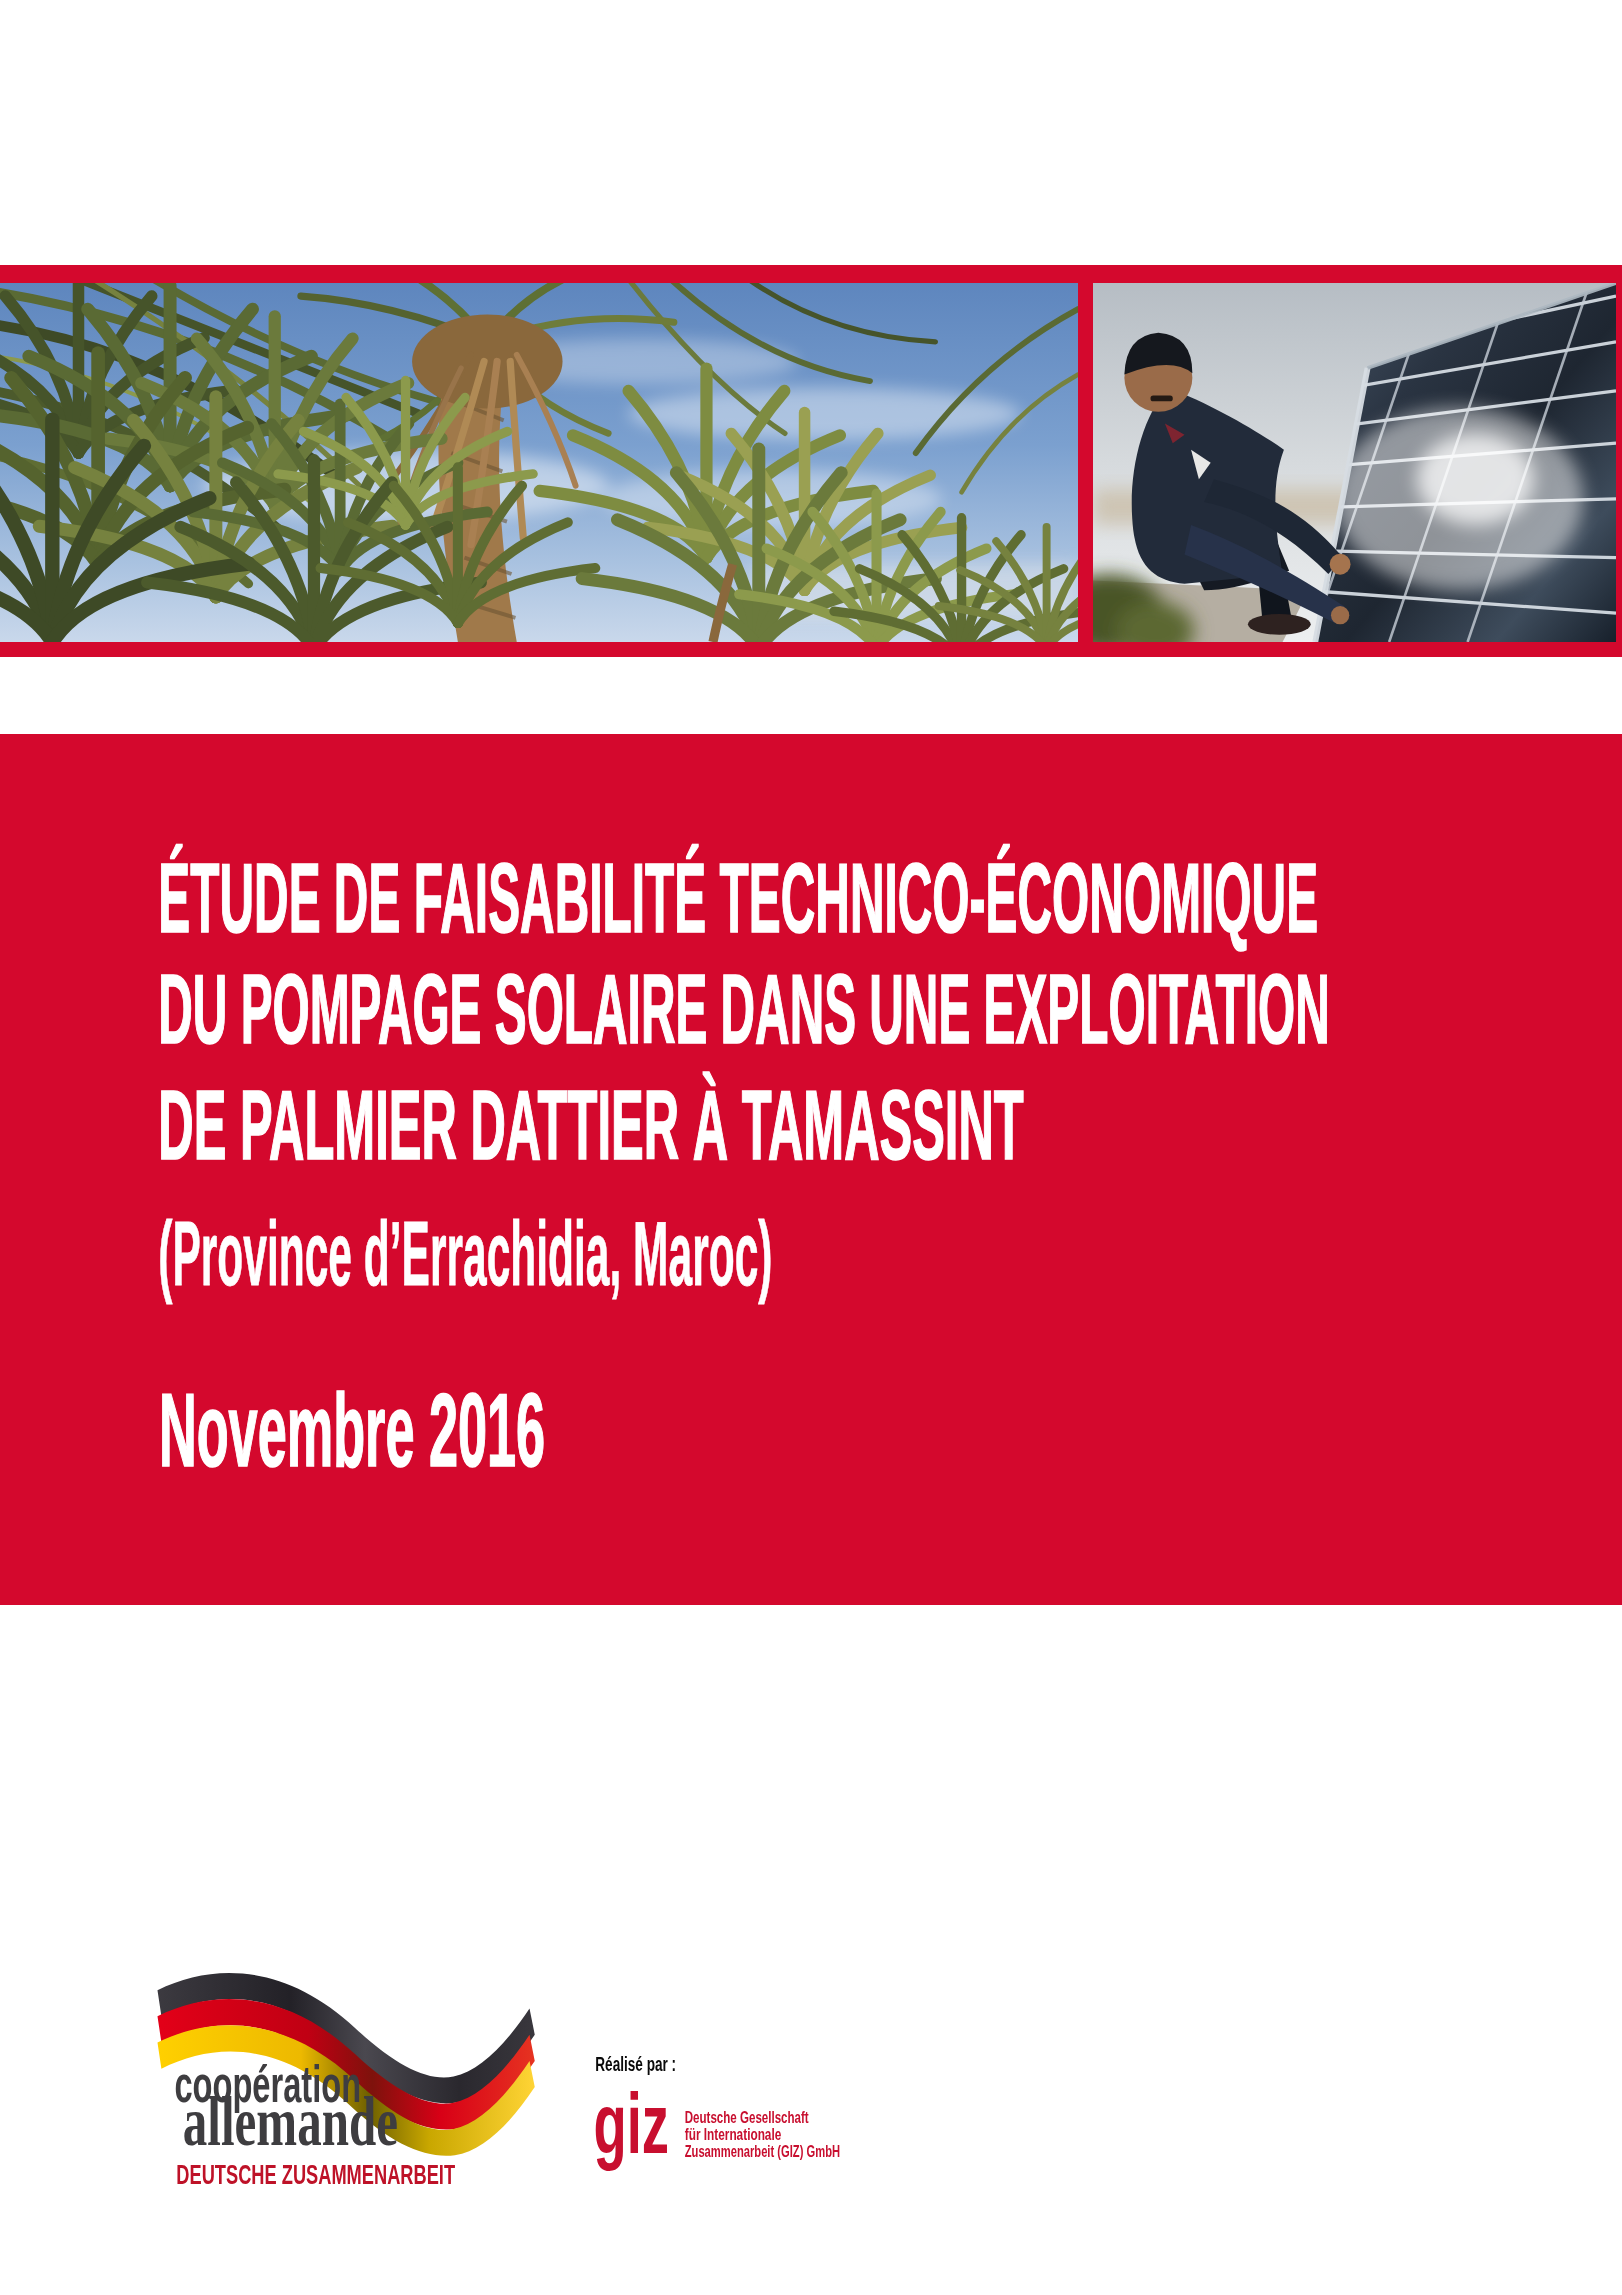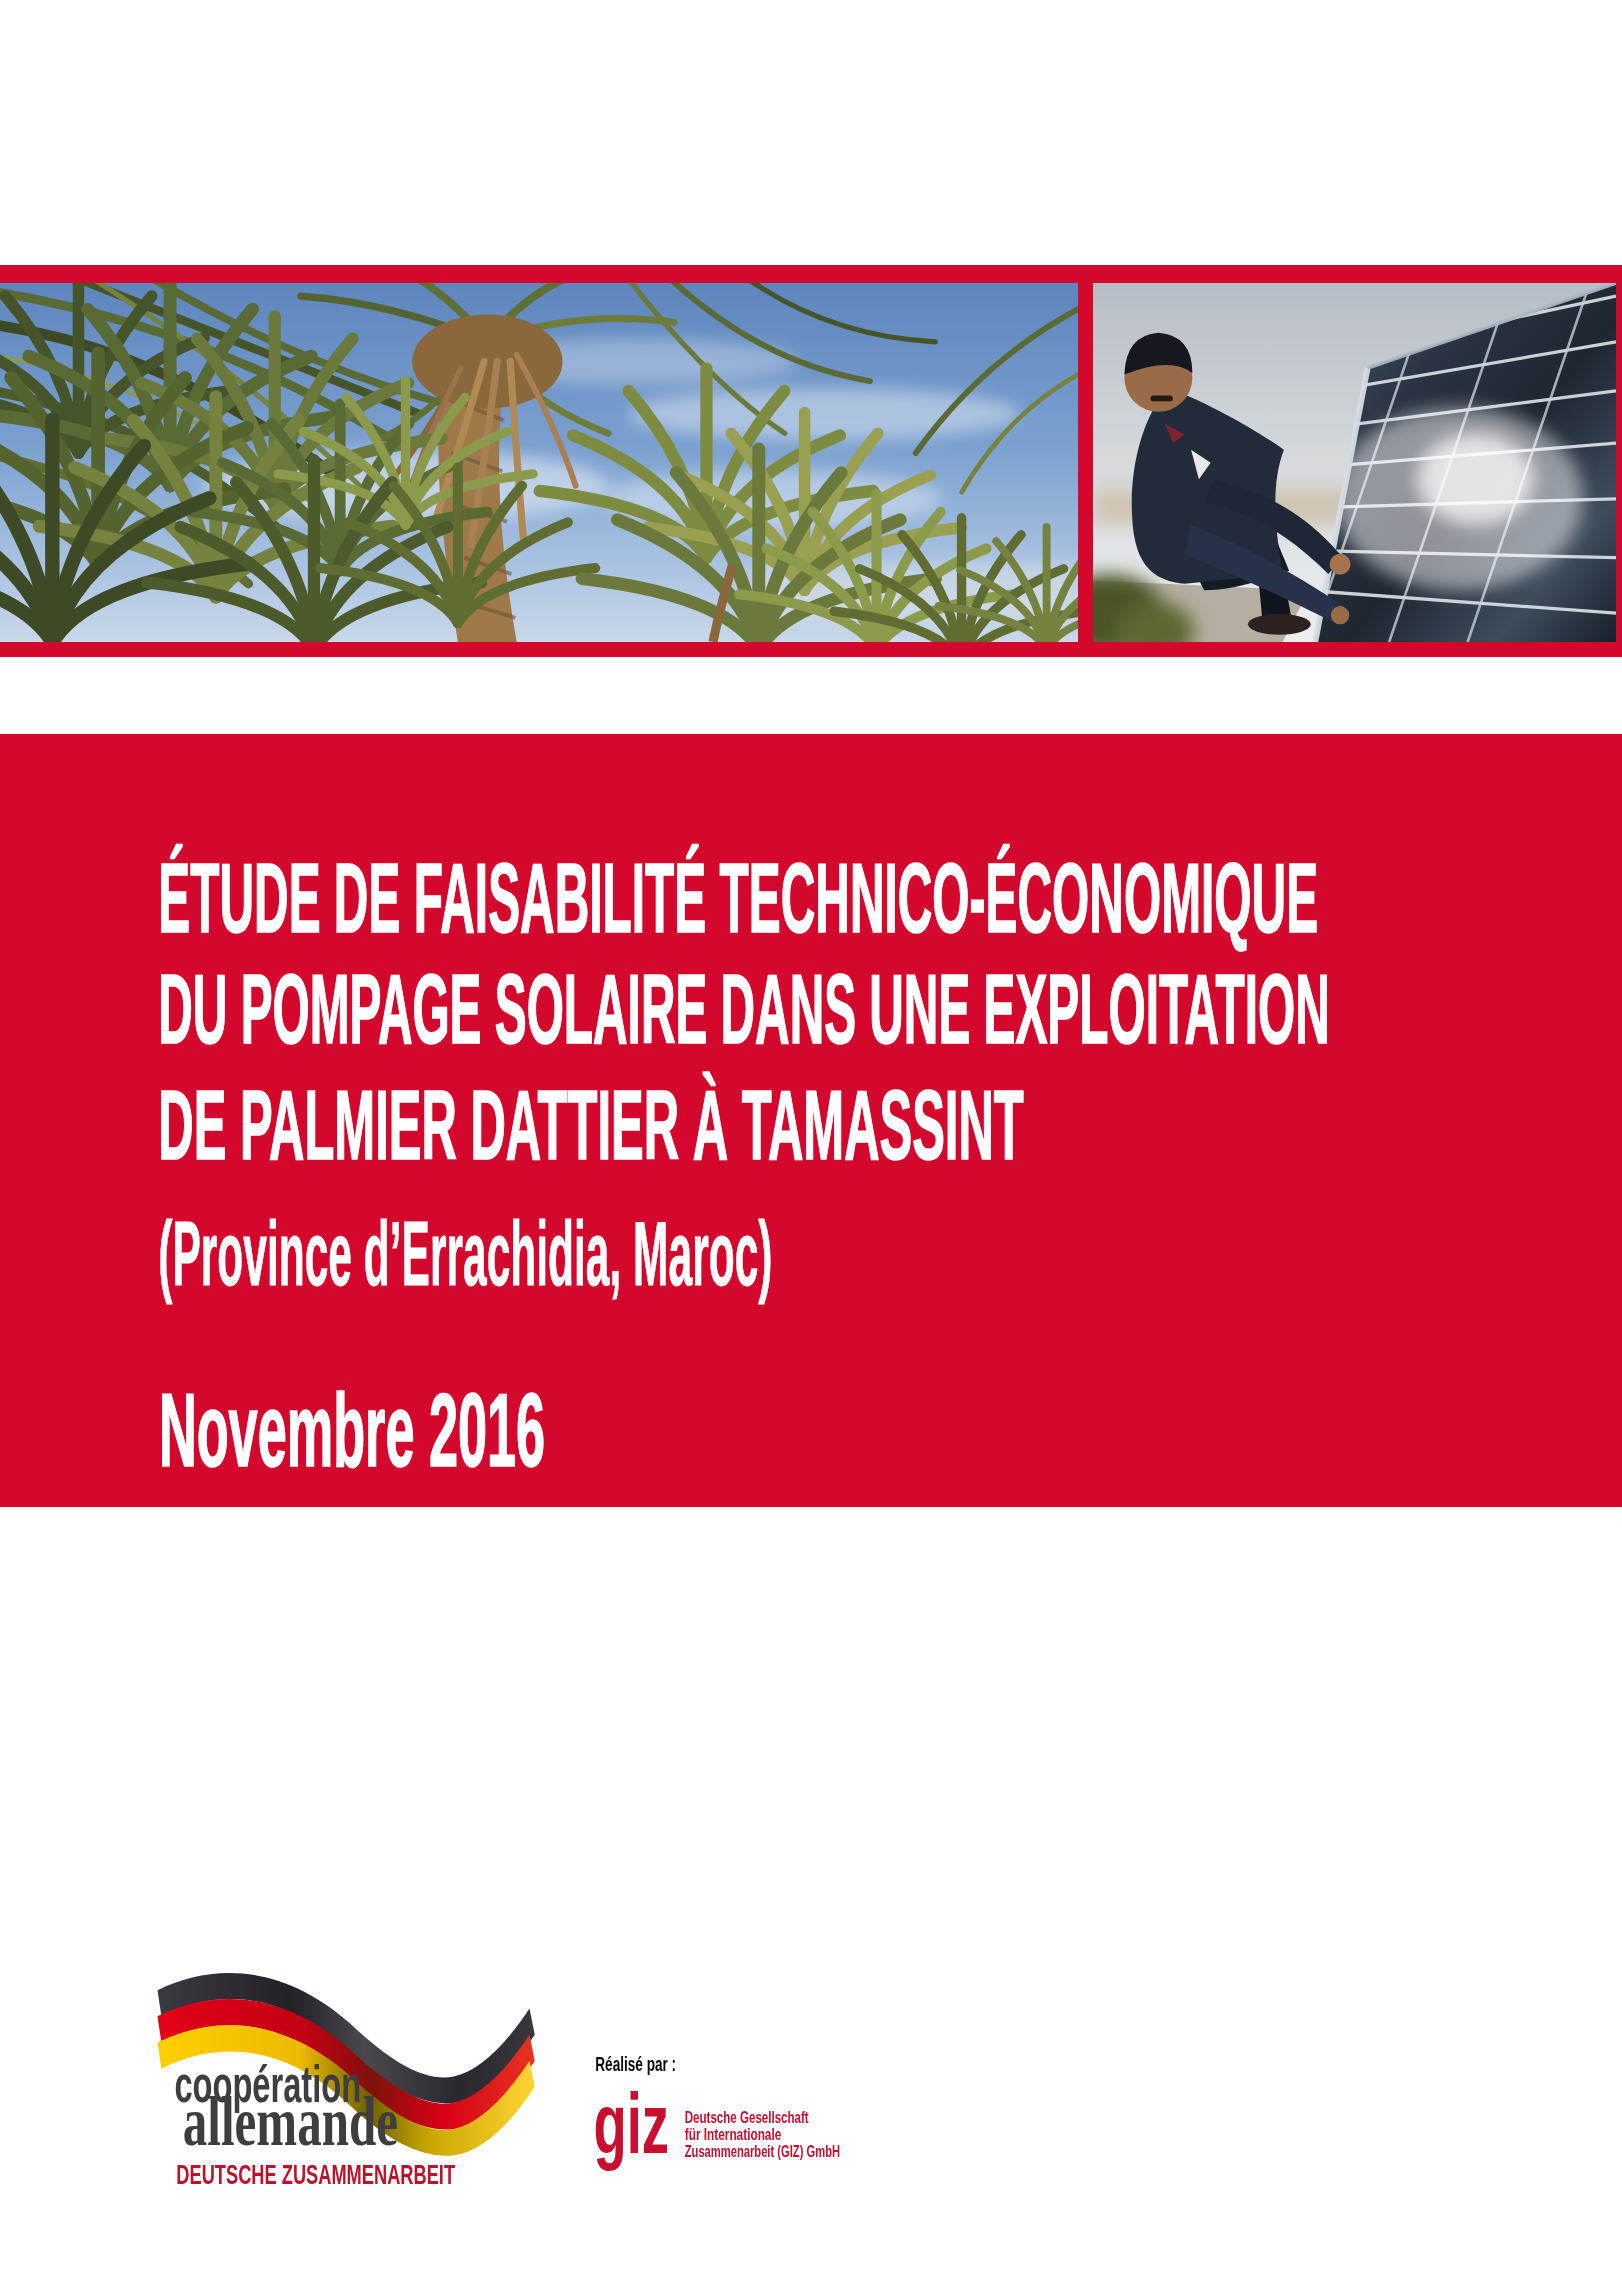--- a/index.html
+++ b/index.html
@@ -9,21 +9,21 @@
   html,body{margin:0;padding:0;background:#9a9a9a;}
   .page{position:relative;width:1623px;height:2295px;background:#fff;overflow:hidden;
         font-family:"Liberation Sans",sans-serif;}
   .abs{position:absolute;}
   
   .banner{left:0;top:265px;width:1623px;height:392px;background:var(--primary-red);}
   .photo{position:absolute;top:18.3px;height:359px;overflow:hidden;}
   .photo.left{left:0;width:1078px;}
   .photo.right{left:1093px;width:523px;}
   
-  .red-block{left:0;top:734px;width:1623px;height:773px;background:var(--primary-red);text-decoration:underline;}
+  .red-block{left:0;top:734px;width:1623px;height:871px;background:var(--primary-red);text-decoration:underline;}
   .tline{position:absolute;left:157px;overflow:visible;}
   svg text{font-family:"Liberation Sans",sans-serif;}
   .serif text{font-family:"Liberation Serif",serif;}
   
   .footer{left:0;top:1957px;width:1567px;height:275px;}
 </style>
 </head>
 <body>
 
 <div class="page">

